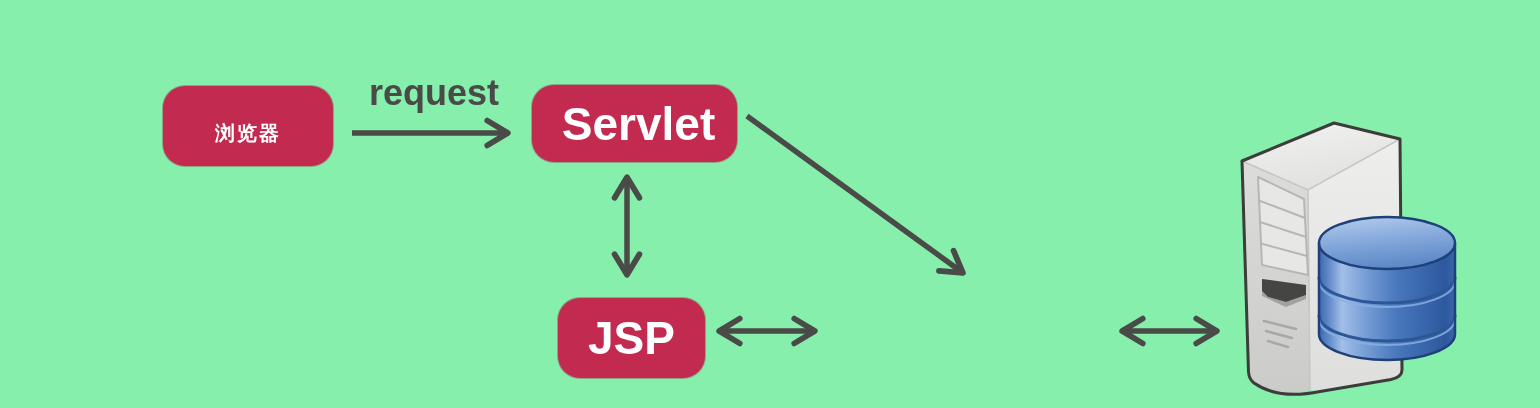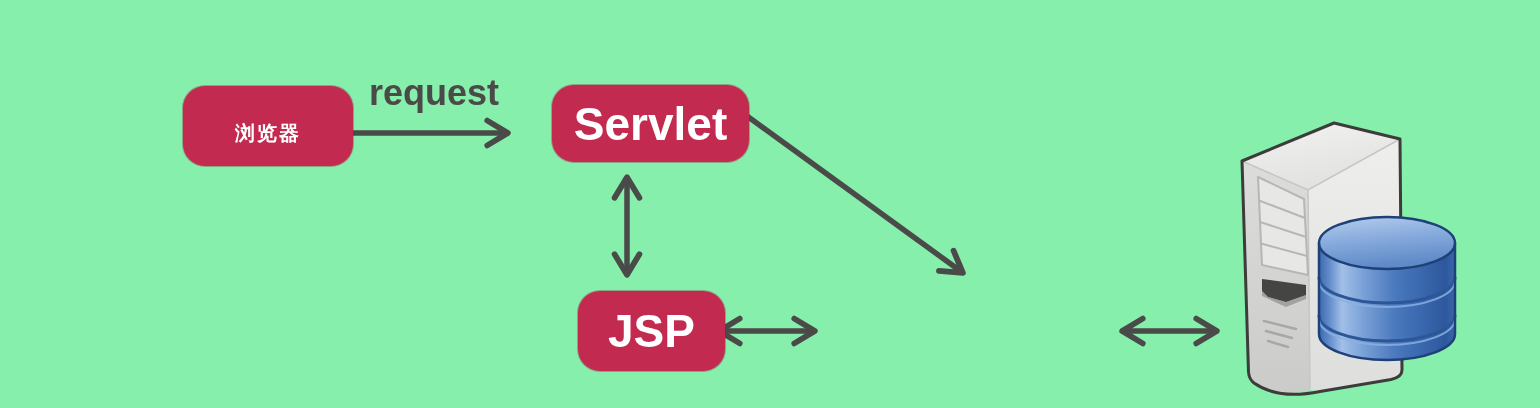--- a/index.html
+++ b/index.html
@@ -19,25 +19,24 @@
   .node {
     position: absolute;
     background: #c22a4f;
     color: #ffffff;
     border-radius: 22px;
     display: flex;
     align-items: center;
     justify-content: center;
     font-weight: bold;
     box-shadow: 0 0 0 1px rgba(160,20,55,0.35);
-    margin-left: 20px;
   }
   .node-browser  { left: 163px; top: 86px;  width: 170px; height: 80px; font-size: 20px; letter-spacing: 2px; padding-top: 14px; box-sizing: border-box; }
-  .node-servlet  { left: 532px; top: 85px;  width: 197px; height: 77px; font-size: 46px; }
-  .node-jsp      { left: 558px; top: 291px; width: 147px; height: 80px; font-size: 46px; }
+  .node-servlet  { left: 532px; top: 85px;  width: 197px; height: 77px; font-size: 46px; padding-left: 8px; }
+  .node-jsp      { left: 558px; top: 298px; width: 147px; height: 80px; font-size: 46px; }
   .node-javabeans{ left: 840px; top: 289px; width: 259px; height: 81px; font-size: 43px; }
   .request-label {
     position: absolute;
     left: 350px; top: 72px; width: 168px;
     text-align: center;
     font-size: 36px;
     font-weight: bold;
     color: #4a4a48;
   }
   .server-icon {

